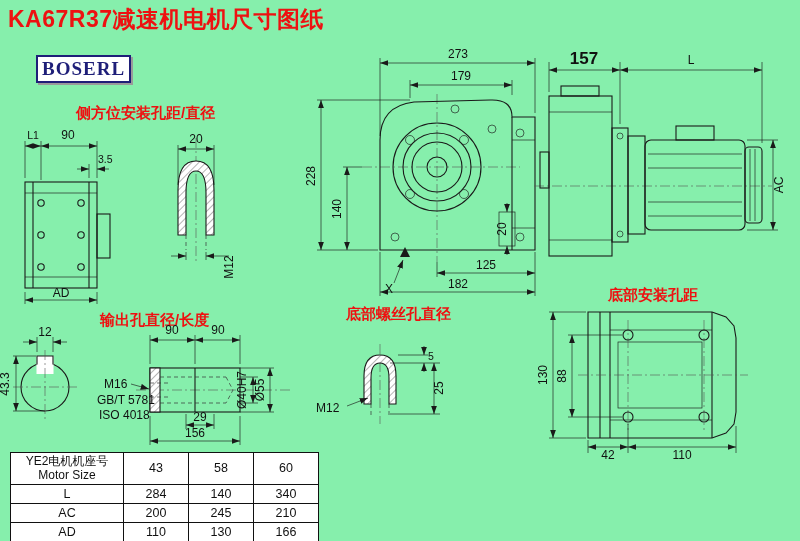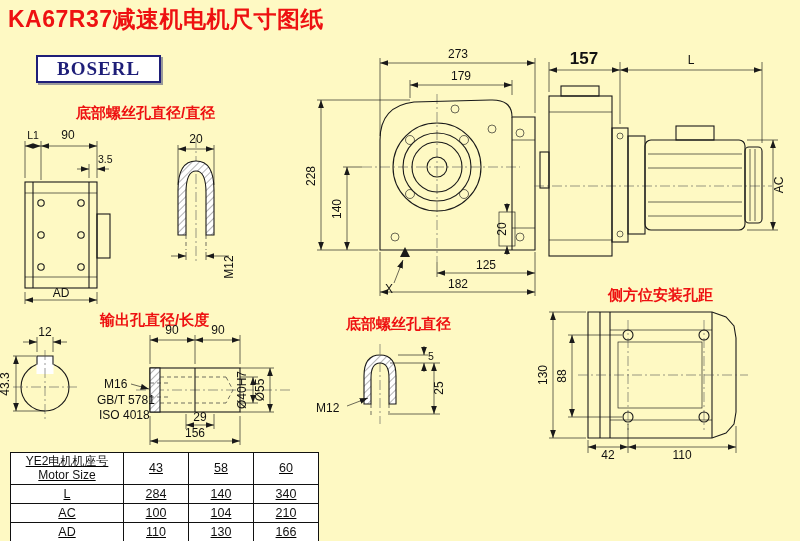--- a/index.html
+++ b/index.html
@@ -1,50 +1,50 @@
 <!DOCTYPE html>
 <html><head>
 <meta charset="utf-8">
 <style>
   html,body{margin:0;padding:0;background:#fff;}
-  #stage{position:relative;width:800px;height:541px;background:#fef9c3;overflow:hidden;
+  #stage{position:relative;width:800px;height:541px;background:#86efac;overflow:hidden;
          font-family:"Liberation Sans","DejaVu Sans",sans-serif;}
   #title{position:absolute;left:8px;top:4px;margin:0;font-size:23px;font-weight:bold;color:#ee1111;letter-spacing:.5px;}
   #logo{position:absolute;left:36px;top:55px;border:2px solid #1e1e78;box-shadow:2px 2px 0 #9a9a9a;
         color:#1e1e78;font-family:"Liberation Serif","DejaVu Serif",serif;
-        font-size:19px;font-weight:bold;padding:1px 19px;letter-spacing:1px;background:#fff;}
+        font-size:19px;font-weight:bold;padding:1px 4px;letter-spacing:1px;background:#fff;}
   .rl{position:absolute;color:#ee1111;font-weight:bold;font-size:15px;white-space:nowrap;}
   #dwg{position:absolute;left:0;top:0;}
   #dwg .s{stroke:#1a1a1a;stroke-width:1.1;fill:none;}
   #dwg .t{stroke:#1a1a1a;stroke-width:.65;fill:none;}
   #dwg .cl{stroke:#555;stroke-width:.6;fill:none;stroke-dasharray:10 3 2 3;}
   #dwg .hid{stroke:#333;stroke-width:.7;fill:none;stroke-dasharray:4 3;}
   #dwg text{font-size:12px;fill:#111;text-anchor:middle;font-family:"Liberation Sans","DejaVu Sans",sans-serif;}
   #dwg text.ds{text-anchor:start;}
   #dwg text.sm{font-size:10.5px;}
   #dwg text.big{font-size:17px;font-weight:bold;}
-  #size-table{position:absolute;left:10px;top:452px;border-collapse:collapse;table-layout:fixed;background:#fff;text-decoration:underline;}
+  #size-table{position:absolute;left:10px;top:452px;border-collapse:collapse;table-layout:fixed;background:#fff;}
   #size-table th,#size-table td{border:1px solid #111;font-weight:normal;font-size:12.5px;
         text-align:center;padding:1px 2px;color:#111;}
   #size-table .c0{width:108px;} #size-table .cv{width:60px;}
   #size-table .hdr div{font-size:12px;line-height:1.2;}
   #size-table tr.r{height:19px;}
 </style>
 </head>
 <body>
 
 <div id="stage">
 
   <h1 id="title">KA67R37减速机电机尺寸图纸</h1>
   <div id="logo">BOSERL</div>
 
-  <div class="rl" style="left:76px;top:104px">底部螺丝孔直径/直径</div>
+  <div class="rl" style="left:76px;top:104px">侧方位安装孔距/直径</div>
   <div class="rl" style="left:100px;top:311px">输出孔直径/长度</div>
-  <div class="rl" style="left:346px;top:315px">底部螺丝孔直径</div>
-  <div class="rl" style="left:608px;top:286px">侧方位安装孔距</div>
+  <div class="rl" style="left:346px;top:305px">底部螺丝孔直径</div>
+  <div class="rl" style="left:608px;top:286px">底部安装孔距</div>
 
   <svg id="dwg" width="800" height="541" viewBox="0 0 800 541">
     <defs>
       <marker id="ar" viewBox="0 0 10 8" refX="9.5" refY="4" markerWidth="9" markerHeight="7" orient="auto-start-reverse" markerUnits="userSpaceOnUse">
         <path d="M0,0.6 L9.4,4 L0,7.4 Z" fill="#1a1a1a"></path>
       </marker>
       <pattern id="h" width="5" height="5" patternUnits="userSpaceOnUse" patternTransform="rotate(45)">
         <rect width="5" height="5" fill="#fff"></rect>
         <line x1="0" y1="0" x2="0" y2="5" stroke="#444" stroke-width="0.8"></line>
       </pattern>
@@ -372,22 +372,22 @@
       <td class="cv">60</td>
     </tr>
     <tr class="r">
       <th>L</th>
       <td>284</td>
       <td>140</td>
       <td>340</td>
     </tr>
     <tr class="r">
       <th>AC</th>
-      <td>100</td>
-      <td>104</td>
+      <td>200</td>
+      <td>245</td>
       <td>210</td>
     </tr>
     <tr class="r">
       <th>AD</th>
       <td>110</td>
       <td>130</td>
       <td>166</td>
     </tr>
   </tbody>
     </table>

